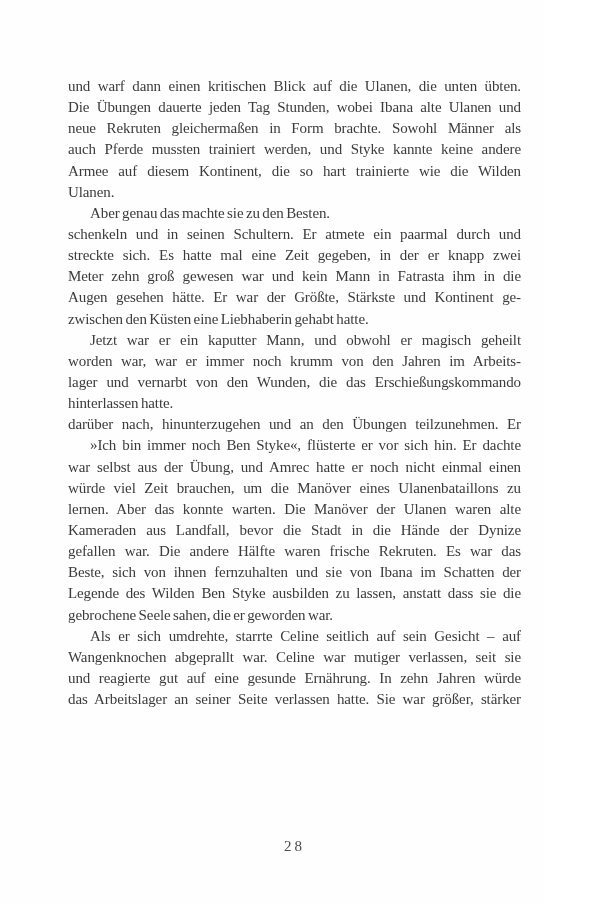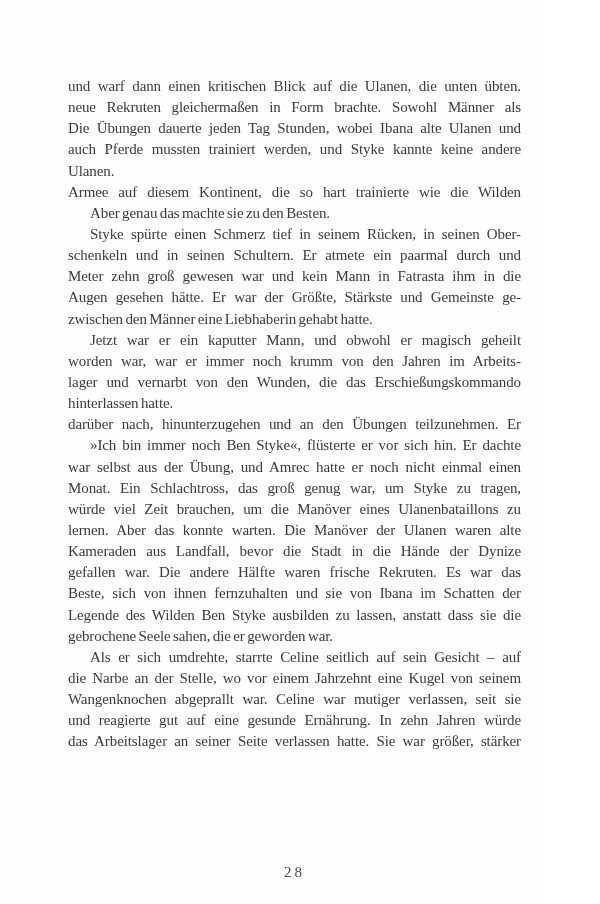--- a/index.html
+++ b/index.html
@@ -40,55 +40,52 @@
   }
   .page-number {
     position: absolute;
     top: 838px;
     left: 68px;
     width: 453px;
     text-align: center;
     color: #4a4a4a;
     font-size: 15px;
     letter-spacing: 3px;
-    margin-top: 26px;
   }
 </style>
 </head>
 <body>
 
 <div class="book-page">
   <div class="text-block">
       <div class="line">und warf dann einen kritischen Blick auf die Ulanen, die unten übten.</div>
+      <div class="line">Die Übungen dauerte jeden Tag Stunden, wobei Ibana alte Ulanen und</div>
       <div class="line">neue Rekruten gleichermaßen in Form brachte. Sowohl Männer als</div>
-      <div class="line">Die Übungen dauerte jeden Tag Stunden, wobei Ibana alte Ulanen und</div>
       <div class="line">auch Pferde mussten trainiert werden, und Styke kannte keine andere</div>
+      <div class="line">Armee auf diesem Kontinent, die so hart trainierte wie die Wilden</div>
       <div class="line short">Ulanen.</div>
-      <div class="line">Armee auf diesem Kontinent, die so hart trainierte wie die Wilden</div>
       <div class="line indent short">Aber genau das machte sie zu den Besten.</div>
-      <div class="line indent">Styke spürte einen Schmerz tief in seinem Rücken, in seinen Ober-</div>
       <div class="line">schenkeln und in seinen Schultern. Er atmete ein paarmal durch und</div>
+      <div class="line">streckte sich. Es hatte mal eine Zeit gegeben, in der er knapp zwei</div>
       <div class="line">Meter zehn groß gewesen war und kein Mann in Fatrasta ihm in die</div>
-      <div class="line">Augen gesehen hätte. Er war der Größte, Stärkste und Gemeinste ge-</div>
-      <div class="line short">zwischen den Männer eine Liebhaberin gehabt hatte.</div>
+      <div class="line">Augen gesehen hätte. Er war der Größte, Stärkste und Kontinent ge-</div>
+      <div class="line short">zwischen den Küsten eine Liebhaberin gehabt hatte.</div>
       <div class="line indent">Jetzt war er ein kaputter Mann, und obwohl er magisch geheilt</div>
       <div class="line">worden war, war er immer noch krumm von den Jahren im Arbeits-</div>
       <div class="line">lager und vernarbt von den Wunden, die das Erschießungskommando</div>
       <div class="line short">hinterlassen hatte.</div>
       <div class="line">darüber nach, hinunterzugehen und an den Übungen teilzunehmen. Er</div>
       <div class="line indent">»Ich bin immer noch Ben Styke«, flüsterte er vor sich hin. Er dachte</div>
       <div class="line">war selbst aus der Übung, und Amrec hatte er noch nicht einmal einen</div>
-      <div class="line">Monat. Ein Schlachtross, das groß genug war, um Styke zu tragen,</div>
       <div class="line">würde viel Zeit brauchen, um die Manöver eines Ulanenbataillons zu</div>
       <div class="line">lernen. Aber das konnte warten. Die Manöver der Ulanen waren alte</div>
       <div class="line">Kameraden aus Landfall, bevor die Stadt in die Hände der Dynize</div>
       <div class="line">gefallen war. Die andere Hälfte waren frische Rekruten. Es war das</div>
       <div class="line">Beste, sich von ihnen fernzuhalten und sie von Ibana im Schatten der</div>
       <div class="line">Legende des Wilden Ben Styke ausbilden zu lassen, anstatt dass sie die</div>
       <div class="line short">gebrochene Seele sahen, die er geworden war.</div>
       <div class="line indent">Als er sich umdrehte, starrte Celine seitlich auf sein Gesicht – auf</div>
-      <div class="line">die Narbe an der Stelle, wo vor einem Jahrzehnt eine Kugel von seinem</div>
       <div class="line">Wangenknochen abgeprallt war. Celine war mutiger verlassen, seit sie</div>
       <div class="line">und reagierte gut auf eine gesunde Ernährung. In zehn Jahren würde</div>
       <div class="line">das Arbeitslager an seiner Seite verlassen hatte. Sie war größer, stärker</div>
     </div>
   <div class="page-number">28</div>
 </div>
 
 </body></html>

